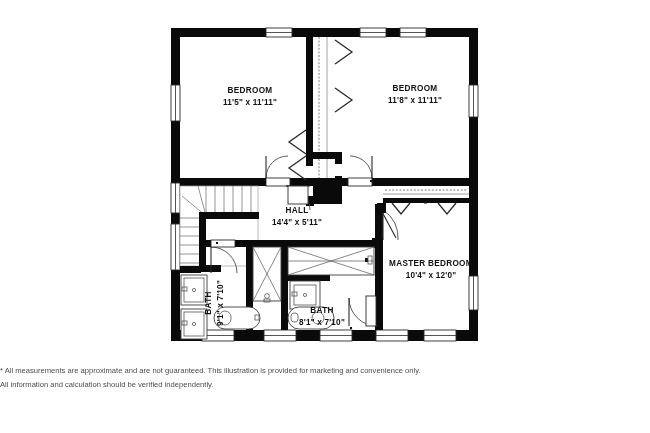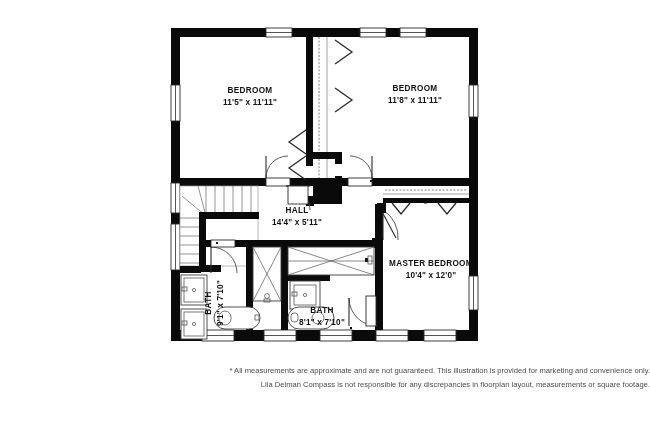--- a/index.html
+++ b/index.html
@@ -56,21 +56,21 @@
     font-weight: bold;
     fill: #111111;
     text-anchor: middle;
     letter-spacing: 0.2px;
   }
   #disclaimer {
     position: absolute;
     left: 0;
     top: 364px;
     width: 650px;
-    text-align: right;
+    text-align: left;
     color: #4c4c4c;
     font-family: "Liberation Sans", sans-serif;
     font-size: 7.6px;
     line-height: 13.5px;
     font-weight: normal;
   }
   #disclaimer div { white-space: nowrap; }
 </style>
 </head>
 <body>
@@ -363,14 +363,14 @@
 
     <text class="room-label" x="322" y="313">BATH</text>
     <text class="room-dims" x="322" y="325">8'1" x 7'10"</text>
   </g>
 
 </svg>
 </div>
 
 <div id="disclaimer">
   <div>* All measurements are approximate and are not guaranteed. This illustration is provided for marketing and convenience only.</div>
-  <div>Lila Delman Compass  is not responsible for any discrepancies in floorplan layout, measurements or square footage.</div>
+  <div>All information and calculation should be verified independently.</div>
 </div>
 
 </body></html>

